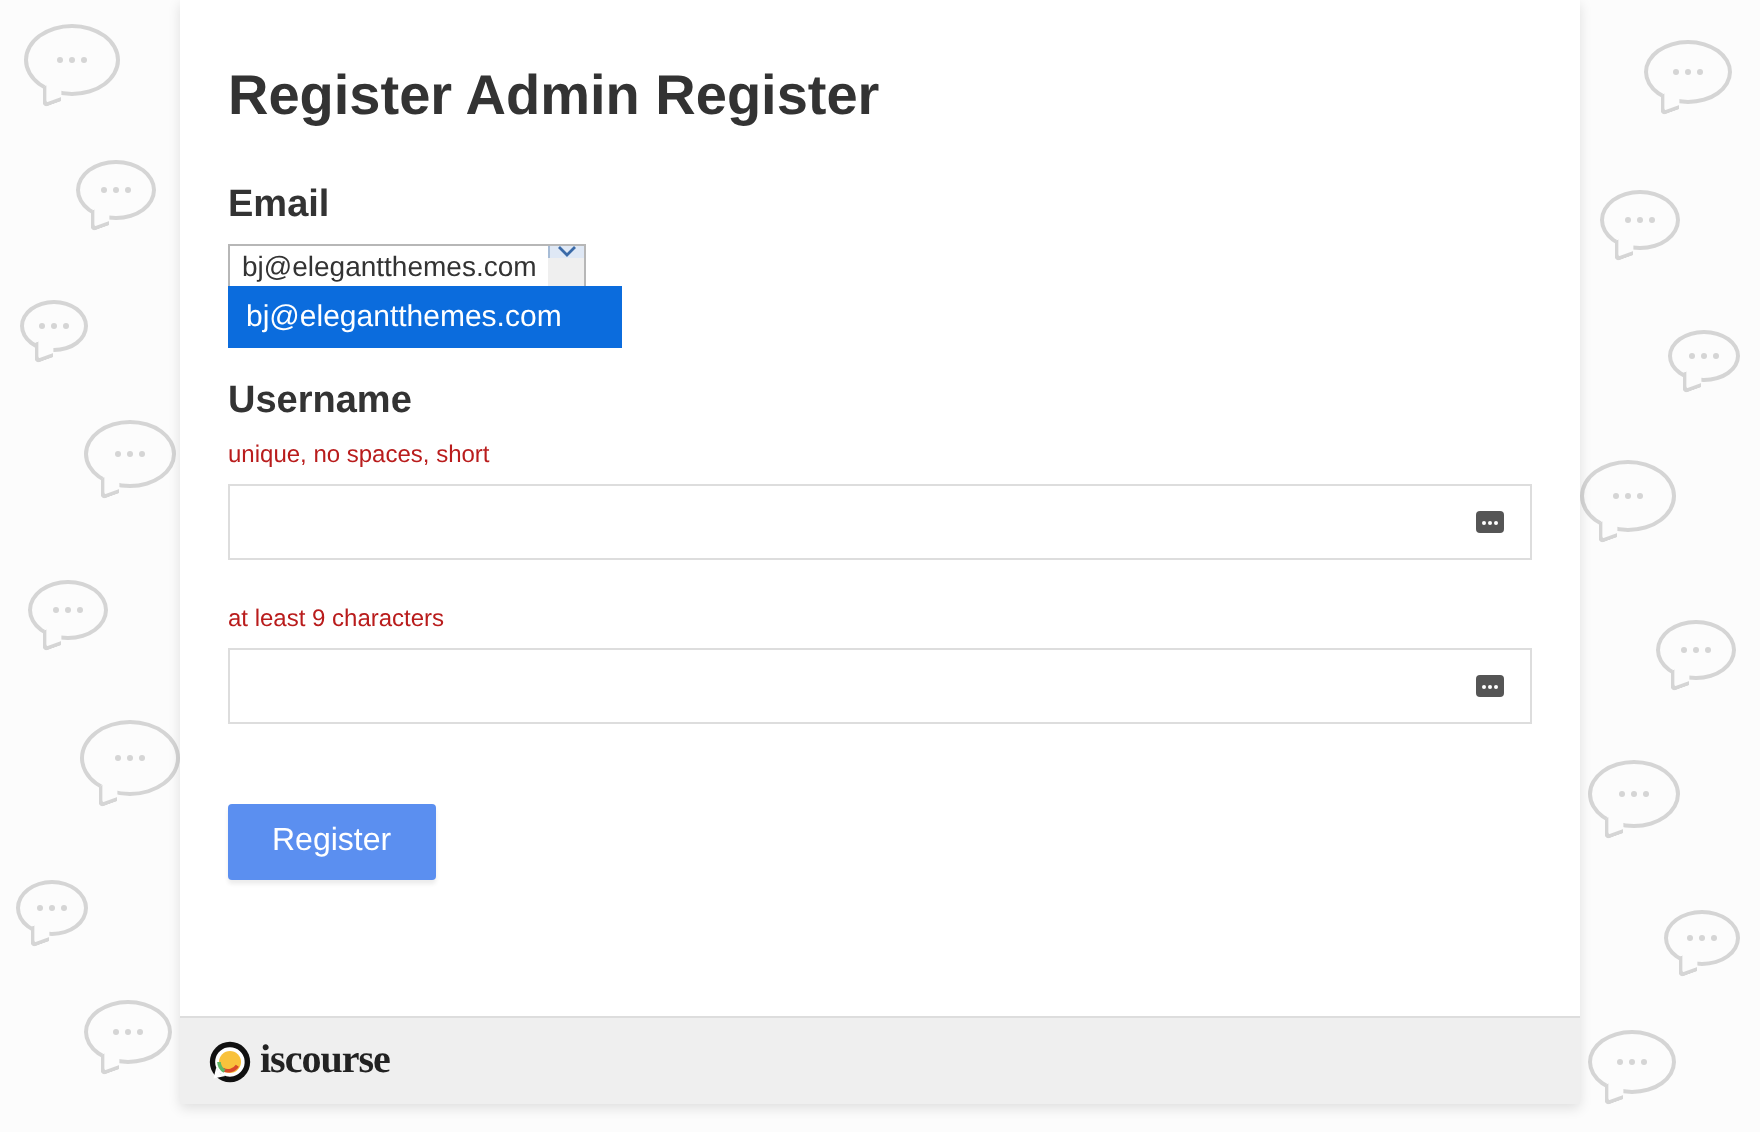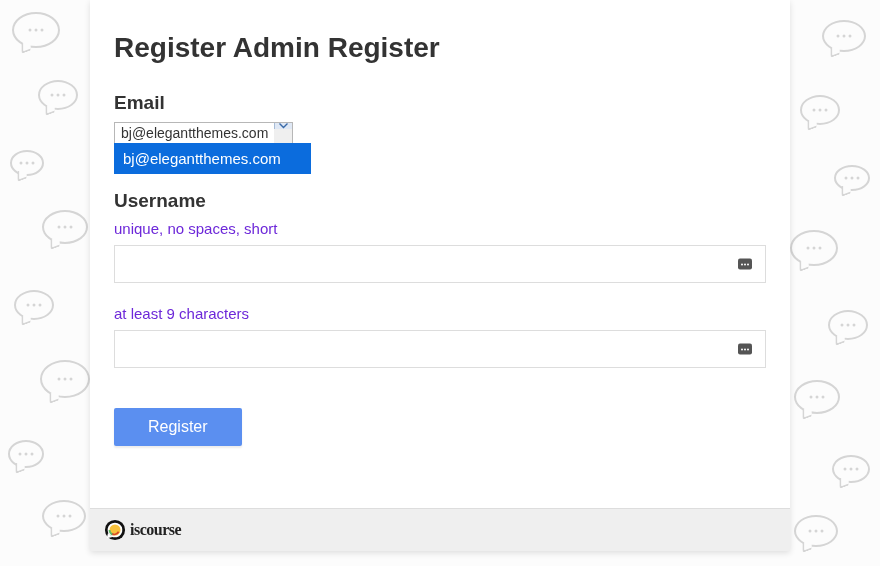--- a/index.html
+++ b/index.html
@@ -59,22 +59,22 @@
     }
     .field { margin-bottom: 22px; }
     .label {
       font-weight: bold;
       font-size: 19px;
       color: #333;
       display: block;
       margin-bottom: 8px;
     }
     .hint {
-      color: #6d28d9;
-      font-size: 15px;
+      color: #b91c1c;
+      font-size: 12px;
       margin-bottom: 8px;
     }
     .select-wrap {
       display: inline-flex;
       align-items: flex-start;
       border: 1px solid #b7b7b7;
       background: #efefef;
       position: relative;
     }
     .select-value {
@@ -125,39 +125,39 @@
       background: #555;
       border-radius: 2px;
       display:flex; align-items:center; justify-content:center; gap:1px;
     }
     .input-icon span { width:2px; height:2px; background:#fff; border-radius:50%; }
     .input-wrap { position: relative; }
     .btn-primary {
       background: #5b8ff0;
       color: #fff;
       border: none;
-      padding: 10px 34px;
+      padding: 10px 22px;
       font-size: 16px;
       border-radius: 2px;
       cursor: pointer;
       margin-top: 18px;
       box-shadow: 0 2px 2px rgba(0,0,0,0.08);
     }
     .footer {
       background: #efefef;
       border-top: 1px solid #ddd;
       padding: 10px 14px;
       display: flex;
       align-items: center;
       gap: 4px;
     }
     .footer-text {
       font-family: Georgia, "Times New Roman", serif;
       font-weight: bold;
-      font-size: 16px;
+      font-size: 20px;
       color: #222;
       letter-spacing: -0.5px;
     }
     .logo-icon { width: 22px; height: 22px; display:inline-block; }
   </style>
 </head>
 <body>
 
 <div class="bg-pattern">
 

